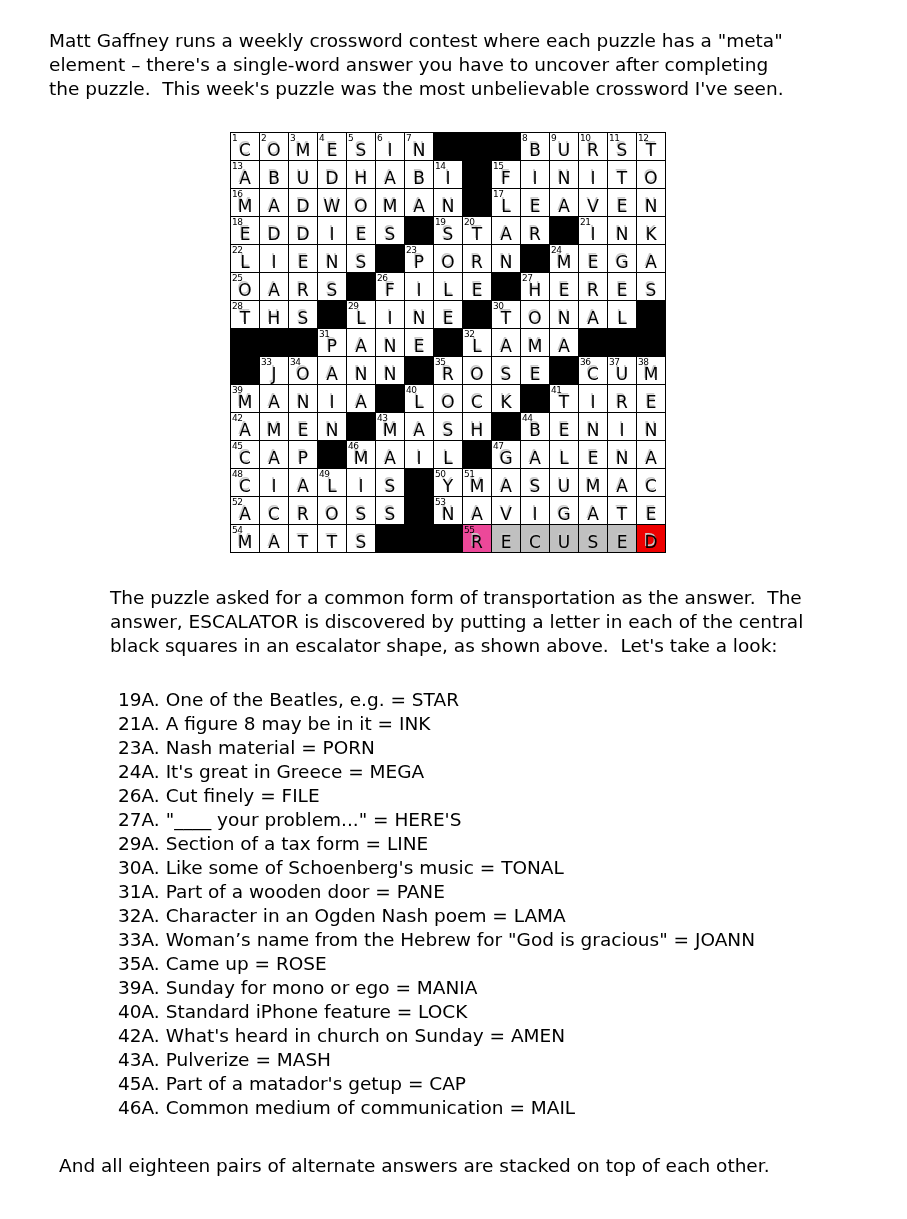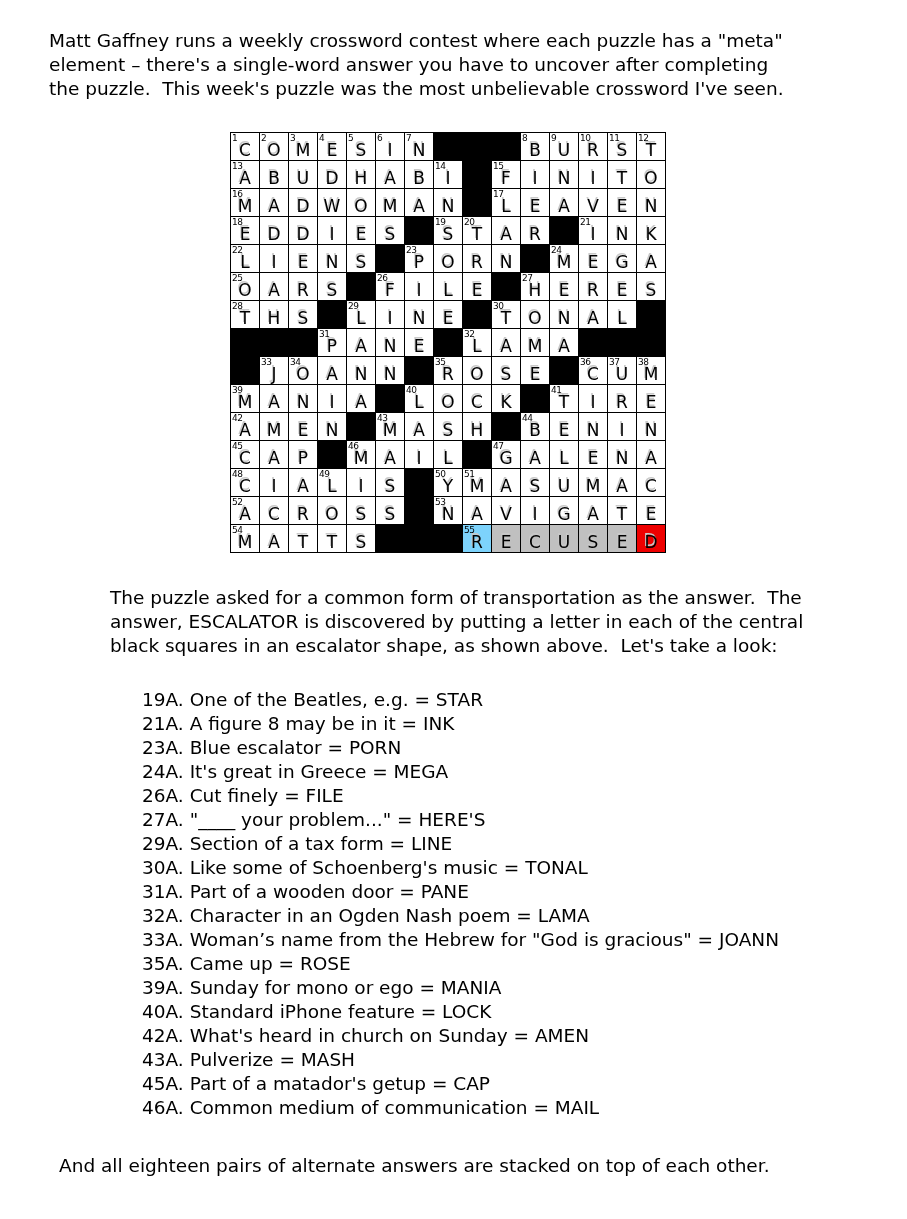--- a/index.html
+++ b/index.html
@@ -26,21 +26,21 @@
   .clues {
     position: absolute;
     left: 118px;
     top: 688px;
     margin: 0;
     padding: 0;
     list-style: none;
     font-size: 18.5px;
     line-height: 24px;
   }
-  .clues li { white-space: pre; margin-left: 24px; }
+  .clues li { white-space: pre; }
 
   .grid {
     position: absolute;
     left: 230px;
     top: 132px;
     display: grid;
     grid-template-columns: repeat(15, 28px);
     grid-auto-rows: 27px;
     gap: 1px;
     padding: 1px;
@@ -709,21 +709,21 @@
       </div>
       <div class="cell">
         <span class="letter">T</span>
       </div>
       <div class="cell">
         <span class="letter">S</span>
       </div>
       <div class="cell" style="background: rgb(0, 0, 0);"></div>
       <div class="cell" style="background: rgb(0, 0, 0);"></div>
       <div class="cell" style="background: rgb(0, 0, 0);"></div>
-      <div class="cell" style="background: #7dd3fc;">
+      <div class="cell" style="background: #ec4899;">
         <span class="num">55</span>
         <span class="letter">R</span>
       </div>
       <div class="cell" style="background: rgb(192, 192, 192);">
         <span class="letter">E</span>
       </div>
       <div class="cell" style="background: rgb(192, 192, 192);">
         <span class="letter">C</span>
       </div>
       <div class="cell" style="background: rgb(192, 192, 192);">
@@ -740,21 +740,21 @@
       </div>
     </div>
 
   <p class="para explain">The puzzle asked for a common form of transportation as the answer.  The
 answer, ESCALATOR is discovered by putting a letter in each of the central
 black squares in an escalator shape, as shown above.  Let's take a look:</p>
 
   <ul class="clues" id="clue-list">
       <li>19A. One of the Beatles, e.g. = STAR</li>
       <li>21A. A figure 8 may be in it = INK</li>
-      <li>23A. Blue escalator = PORN</li>
+      <li>23A. Nash material = PORN</li>
       <li>24A. It's great in Greece = MEGA</li>
       <li>26A. Cut finely = FILE</li>
       <li>27A. "____ your problem..." = HERE'S</li>
       <li>29A. Section of a tax form = LINE</li>
       <li>30A. Like some of Schoenberg's music = TONAL</li>
       <li>31A. Part of a wooden door = PANE</li>
       <li>32A. Character in an Ogden Nash poem = LAMA</li>
       <li>33A. Woman’s name from the Hebrew for "God is gracious" = JOANN</li>
       <li>35A. Came up = ROSE</li>
       <li>39A. Sunday for mono or ego = MANIA</li>

